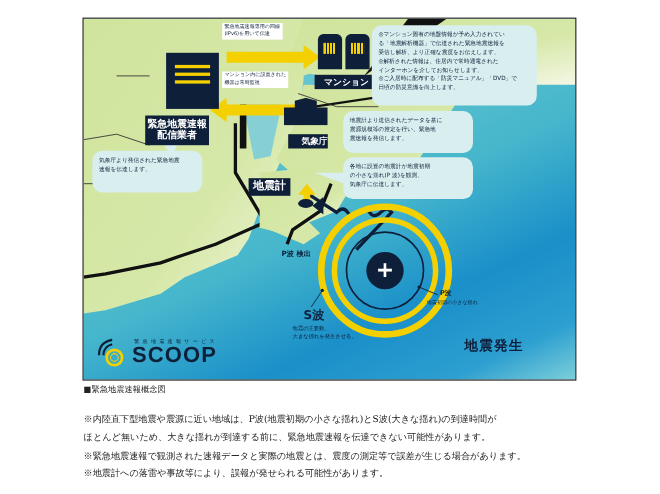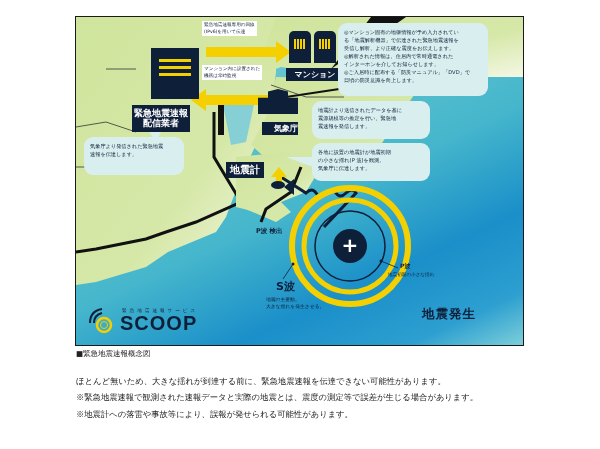--- a/index.html
+++ b/index.html
@@ -149,16 +149,17 @@
       <circle cx="18" cy="20" r="3.5" fill="none" stroke="#f5d000" stroke-width="1"></circle>
     </svg>
     <div style="position:absolute;left:36px;top:3px;font-size:4.6px;color:#0e1f3a;letter-spacing:3px;">緊急地震速報サービス</div>
     <div style="position:absolute;left:34px;top:8px;font-family:Liberation Sans, sans-serif;font-size:20px;color:#0e1f3a;font-weight:bold;letter-spacing:1px;line-height:20px;">SCOOP</div>
   </div>
 </div>
 
 <div class="caption">■緊急地震速報概念図</div>
 
 <div class="notes">
+  <div>※内陸直下型地震や震源に近い地域は、P波(地震初期の小さな揺れ)とS波(大きな揺れ)の到達時間が</div>
   <div>ほとんど無いため、大きな揺れが到達する前に、緊急地震速報を伝達できない可能性があります。</div>
   <div>※緊急地震速報で観測された速報データと実際の地震とは、震度の測定等で誤差が生じる場合があります。</div>
   <div>※地震計への落雷や事故等により、誤報が発せられる可能性があります。</div>
 </div>
 
 </body></html>

